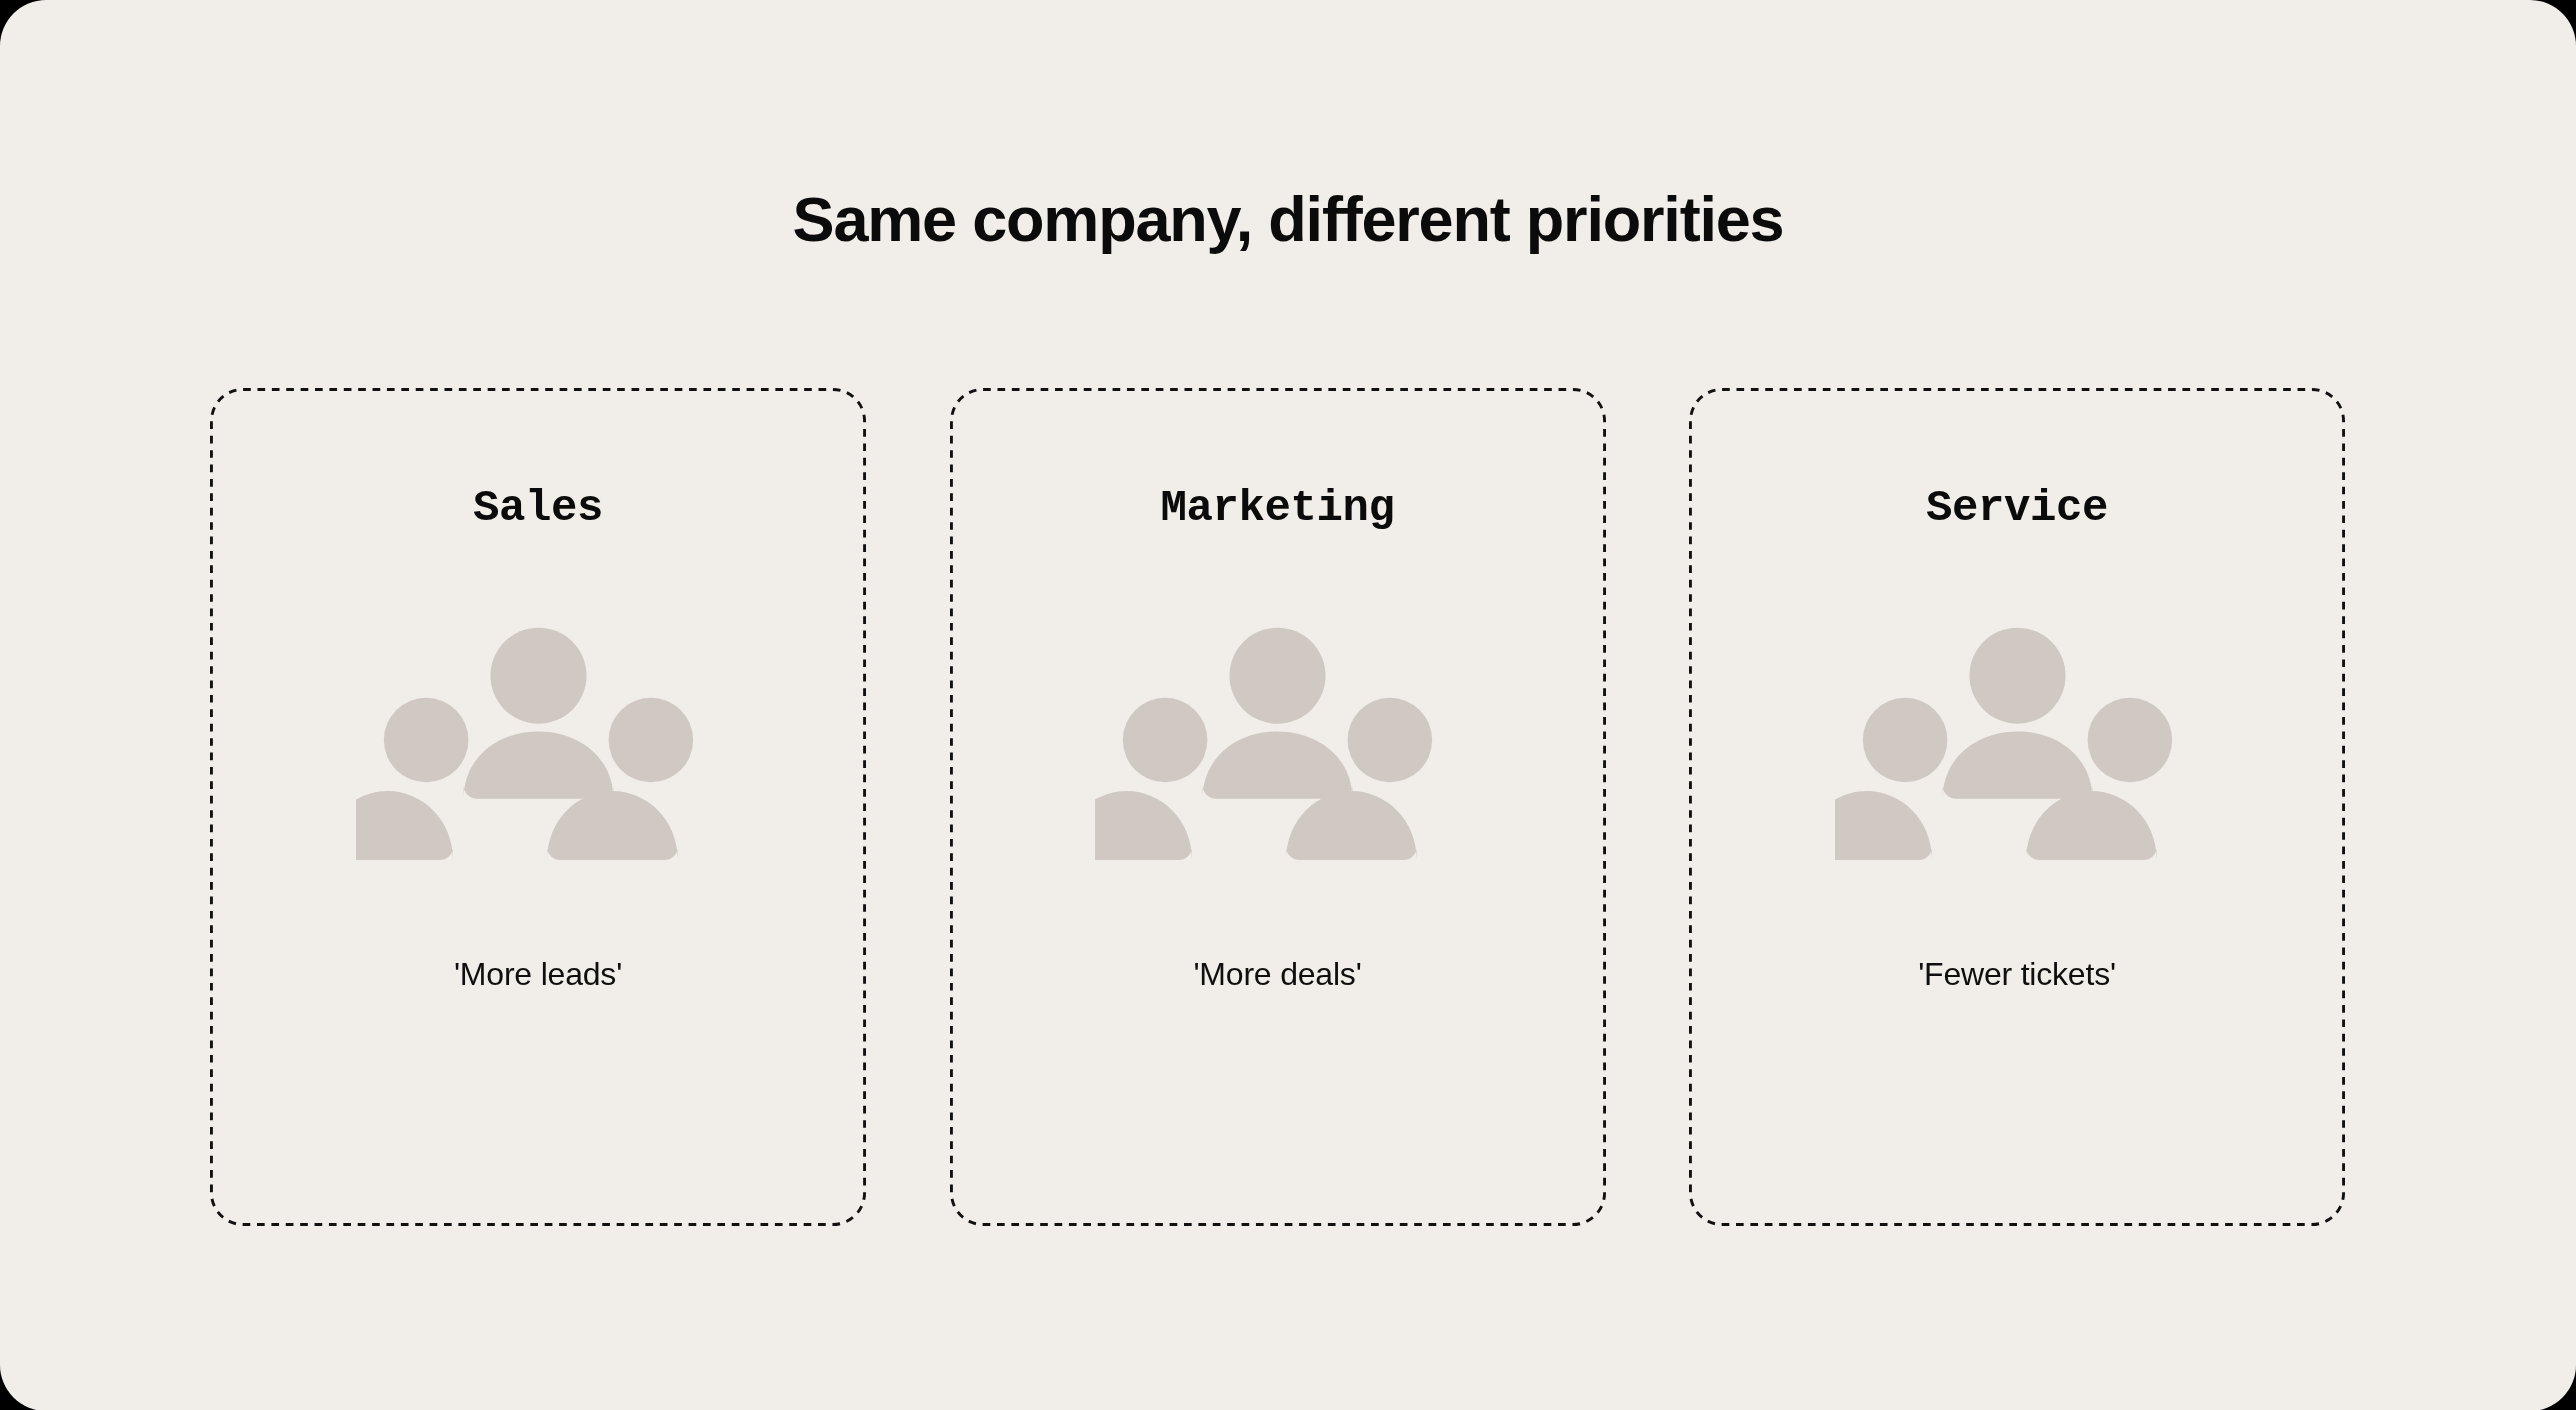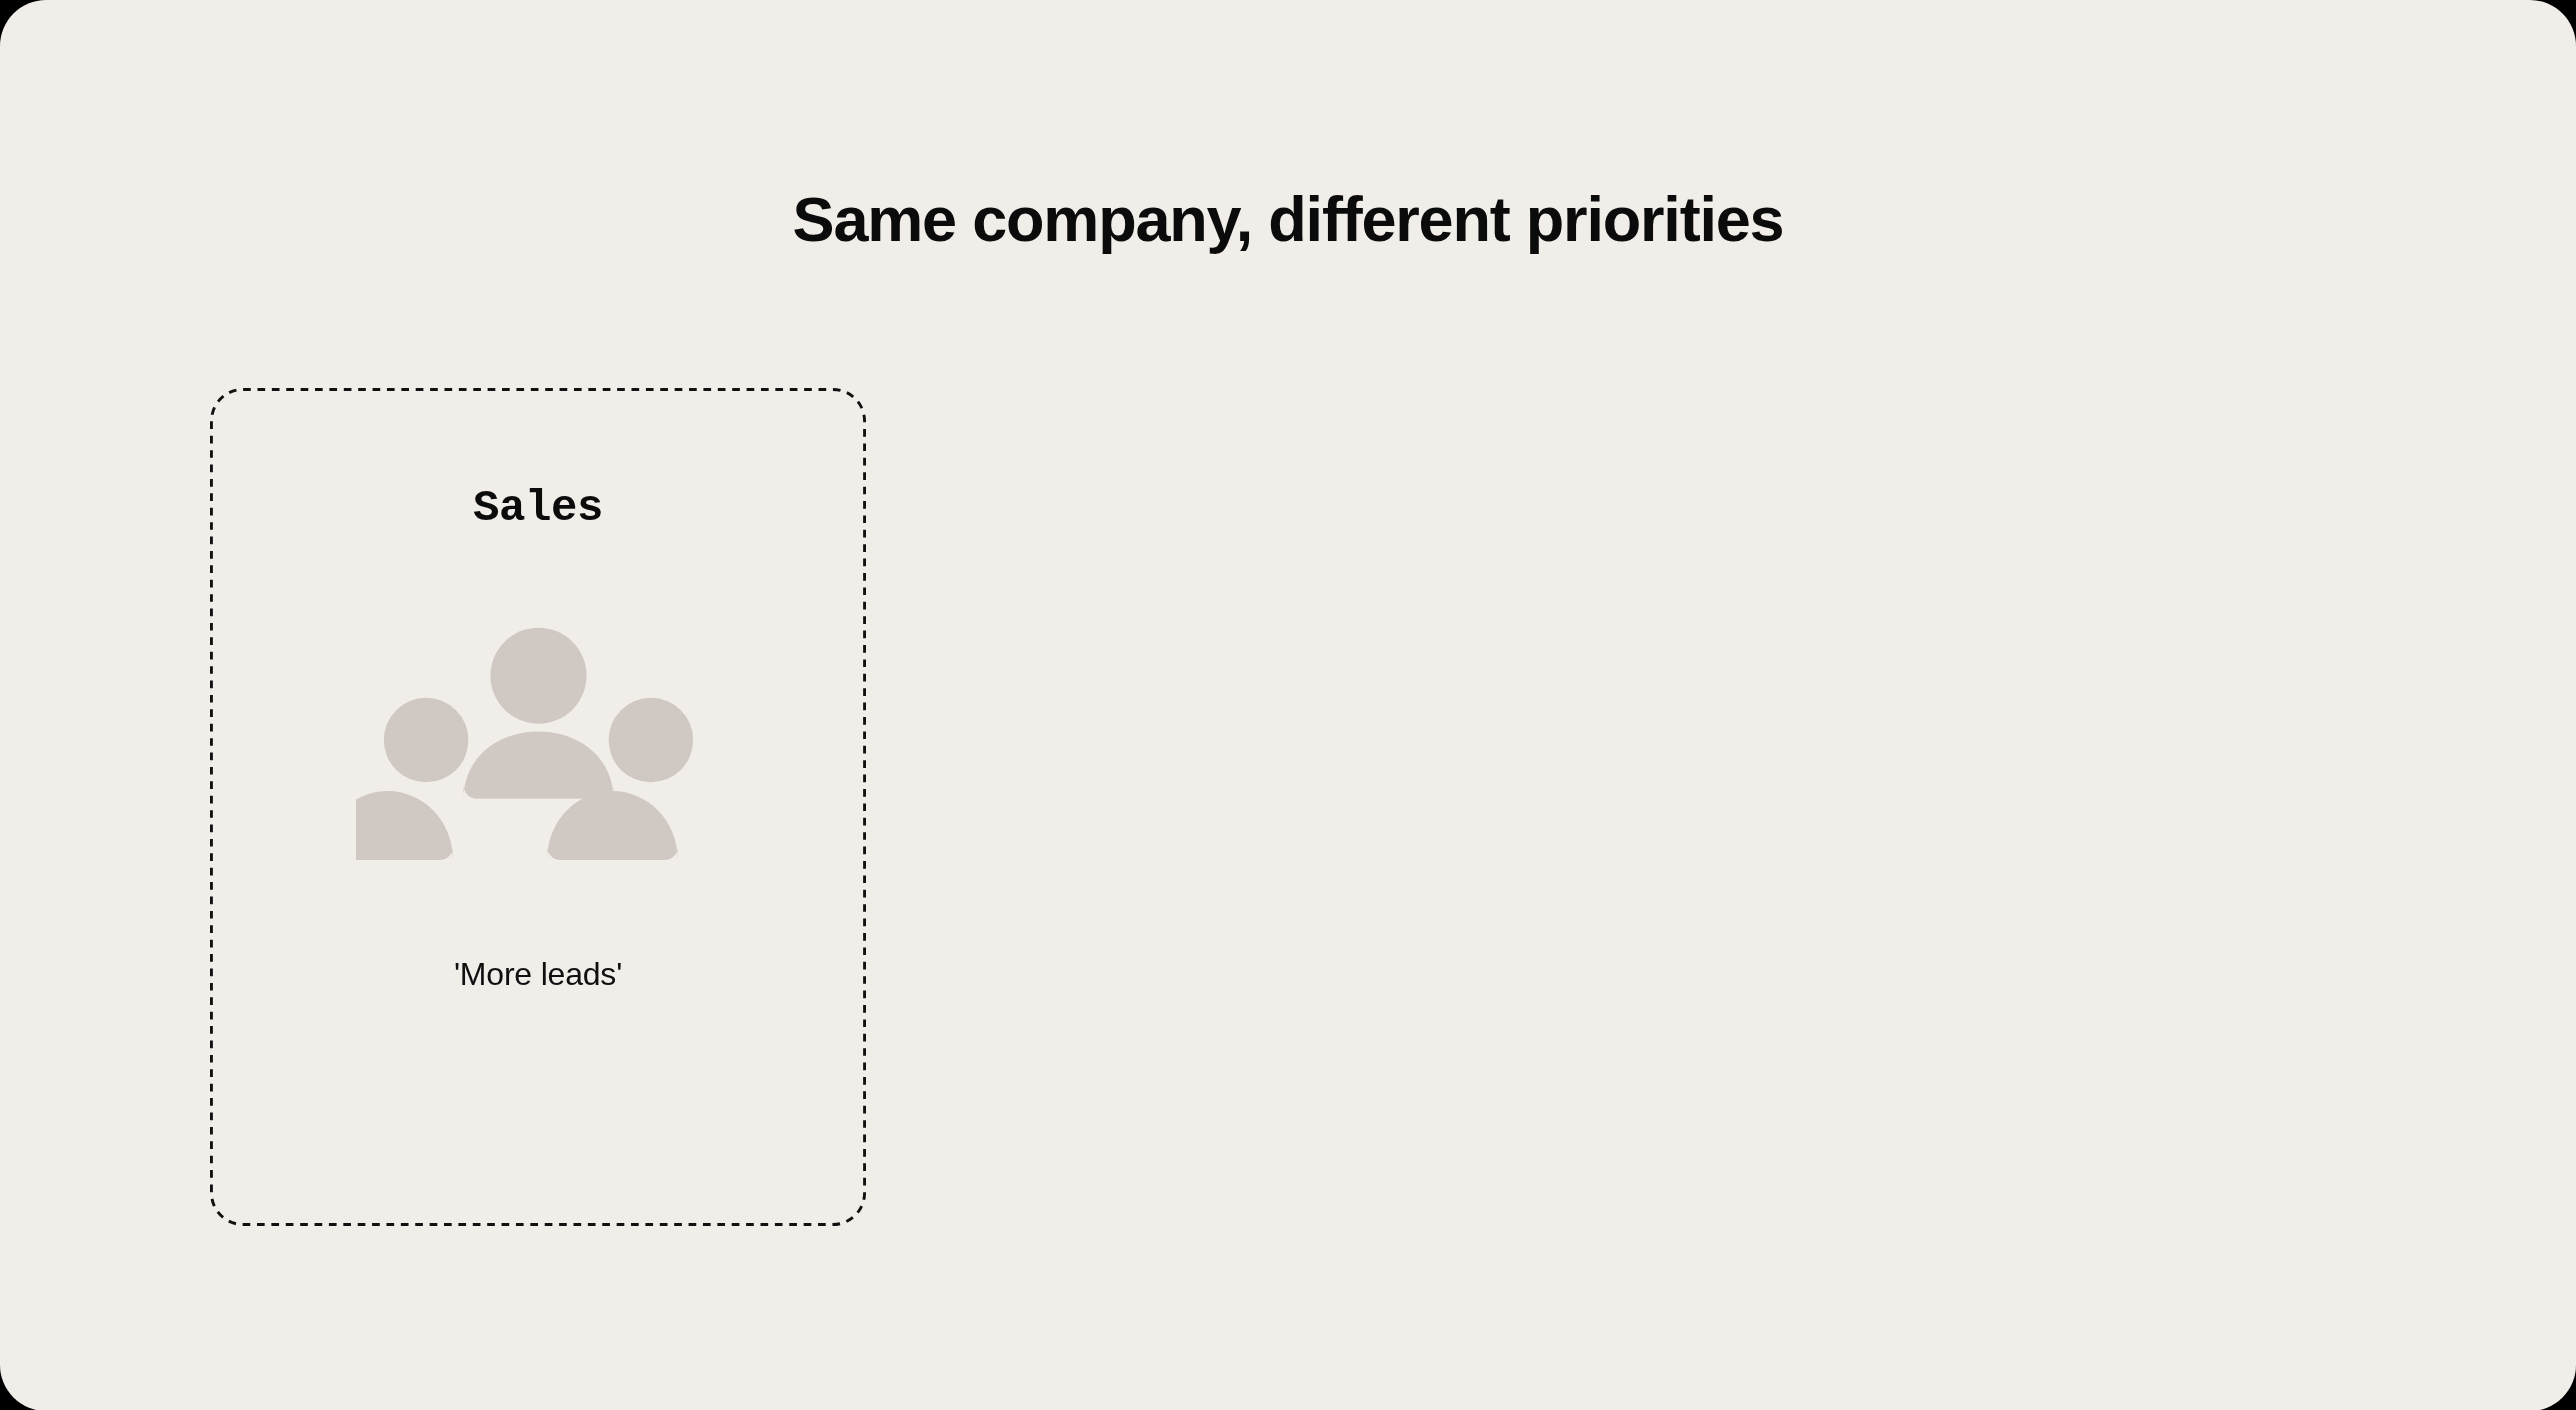--- a/index.html
+++ b/index.html
@@ -144,18 +144,58 @@
             <path d="M5 256 C5 214 37 184 73 184 C109 184 141 214 141 256 L141 244 A14 14 0 0 1 127 256 L19 256 A14 14 0 0 1 5 244 Z" fill="#D0C8C2" transform="translate(194 -4)"></path>
 
             <circle cx="190" cy="60" r="50" fill="#D0C8C2"></circle>
             <path d="M112 188 C112 146 147 118 190 118 C233 118 268 146 268 188 L268 174 A14 14 0 0 1 254 188 L126 188 A14 14 0 0 1 112 174 Z" fill="#D0C8C2"></path>
           </svg>
         </div>
 
         <div class="card-caption">'More leads'</div>
       </div>
 
-
+      <div class="card">
+        <svg class="card-border" viewBox="0 0 684 873" preserveAspectRatio="none">
+          <rect x="1.5" y="1.5" width="681" height="870" rx="33" ry="33" fill="none" stroke="#111111" stroke-width="3" stroke-dasharray="8 7" stroke-linecap="butt"></rect>
+        </svg>
+
+        <div class="card-title">Marketing</div>
+
+        <div class="card-icon">
+          <svg viewBox="0 0 380 256" xmlns="http://www.w3.org/2000/svg">
+            <circle cx="73" cy="127" r="44" fill="#D0C8C2"></circle>
+            <path d="M5 256 C5 214 37 184 73 184 C109 184 141 214 141 256 L141 244 A14 14 0 0 1 127 256 L19 256 A14 14 0 0 1 5 244 Z" fill="#D0C8C2" transform="translate(-40 -4)"></path>
+            <circle cx="307" cy="127" r="44" fill="#D0C8C2"></circle>
+            <path d="M5 256 C5 214 37 184 73 184 C109 184 141 214 141 256 L141 244 A14 14 0 0 1 127 256 L19 256 A14 14 0 0 1 5 244 Z" fill="#D0C8C2" transform="translate(194 -4)"></path>
+            <circle cx="190" cy="60" r="50" fill="#D0C8C2"></circle>
+            <path d="M112 188 C112 146 147 118 190 118 C233 118 268 146 268 188 L268 174 A14 14 0 0 1 254 188 L126 188 A14 14 0 0 1 112 174 Z" fill="#D0C8C2"></path>
+          </svg>
+        </div>
+
+        <div class="card-caption">'More deals'</div>
+      </div>
+
+      <div class="card">
+        <svg class="card-border" viewBox="0 0 684 873" preserveAspectRatio="none">
+          <rect x="1.5" y="1.5" width="681" height="870" rx="33" ry="33" fill="none" stroke="#111111" stroke-width="3" stroke-dasharray="8 7" stroke-linecap="butt"></rect>
+        </svg>
+
+        <div class="card-title">Service</div>
+
+        <div class="card-icon">
+          <svg viewBox="0 0 380 256" xmlns="http://www.w3.org/2000/svg">
+            <circle cx="73" cy="127" r="44" fill="#D0C8C2"></circle>
+            <path d="M5 256 C5 214 37 184 73 184 C109 184 141 214 141 256 L141 244 A14 14 0 0 1 127 256 L19 256 A14 14 0 0 1 5 244 Z" fill="#D0C8C2" transform="translate(-40 -4)"></path>
+            <circle cx="307" cy="127" r="44" fill="#D0C8C2"></circle>
+            <path d="M5 256 C5 214 37 184 73 184 C109 184 141 214 141 256 L141 244 A14 14 0 0 1 127 256 L19 256 A14 14 0 0 1 5 244 Z" fill="#D0C8C2" transform="translate(194 -4)"></path>
+            <circle cx="190" cy="60" r="50" fill="#D0C8C2"></circle>
+            <path d="M112 188 C112 146 147 118 190 118 C233 118 268 146 268 188 L268 174 A14 14 0 0 1 254 188 L126 188 A14 14 0 0 1 112 174 Z" fill="#D0C8C2"></path>
+          </svg>
+        </div>
+
+        <div class="card-caption">'Fewer tickets'</div>
+      </div>
 
     </div>
   </div>
 </div>
 
 
 </body></html>

